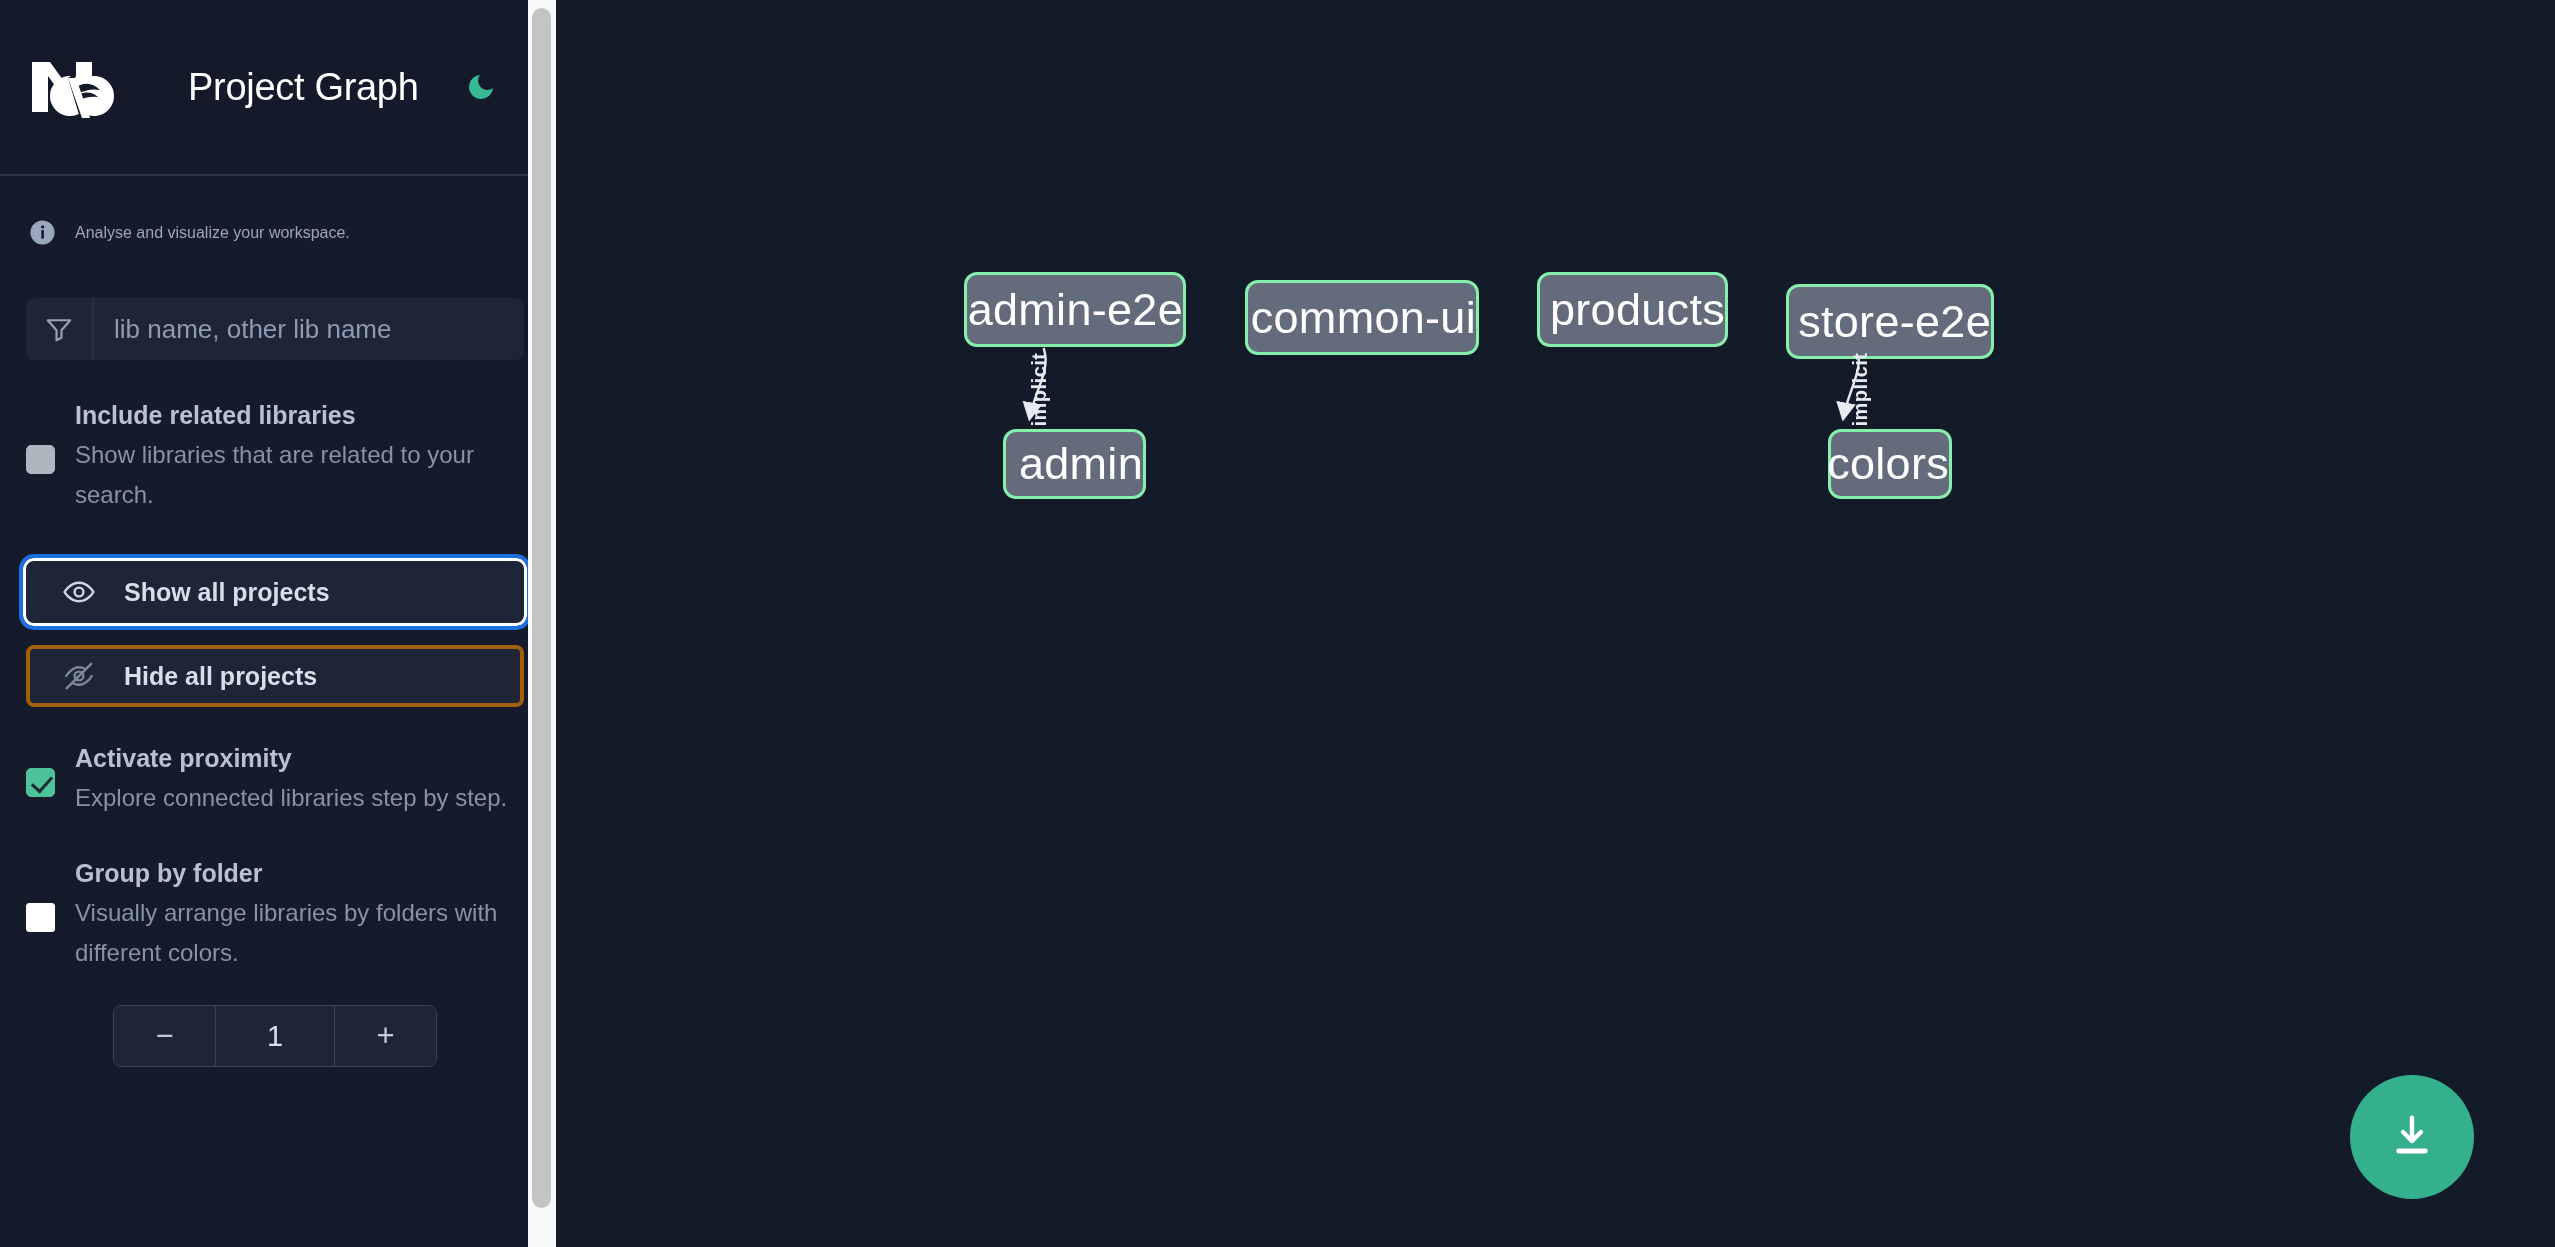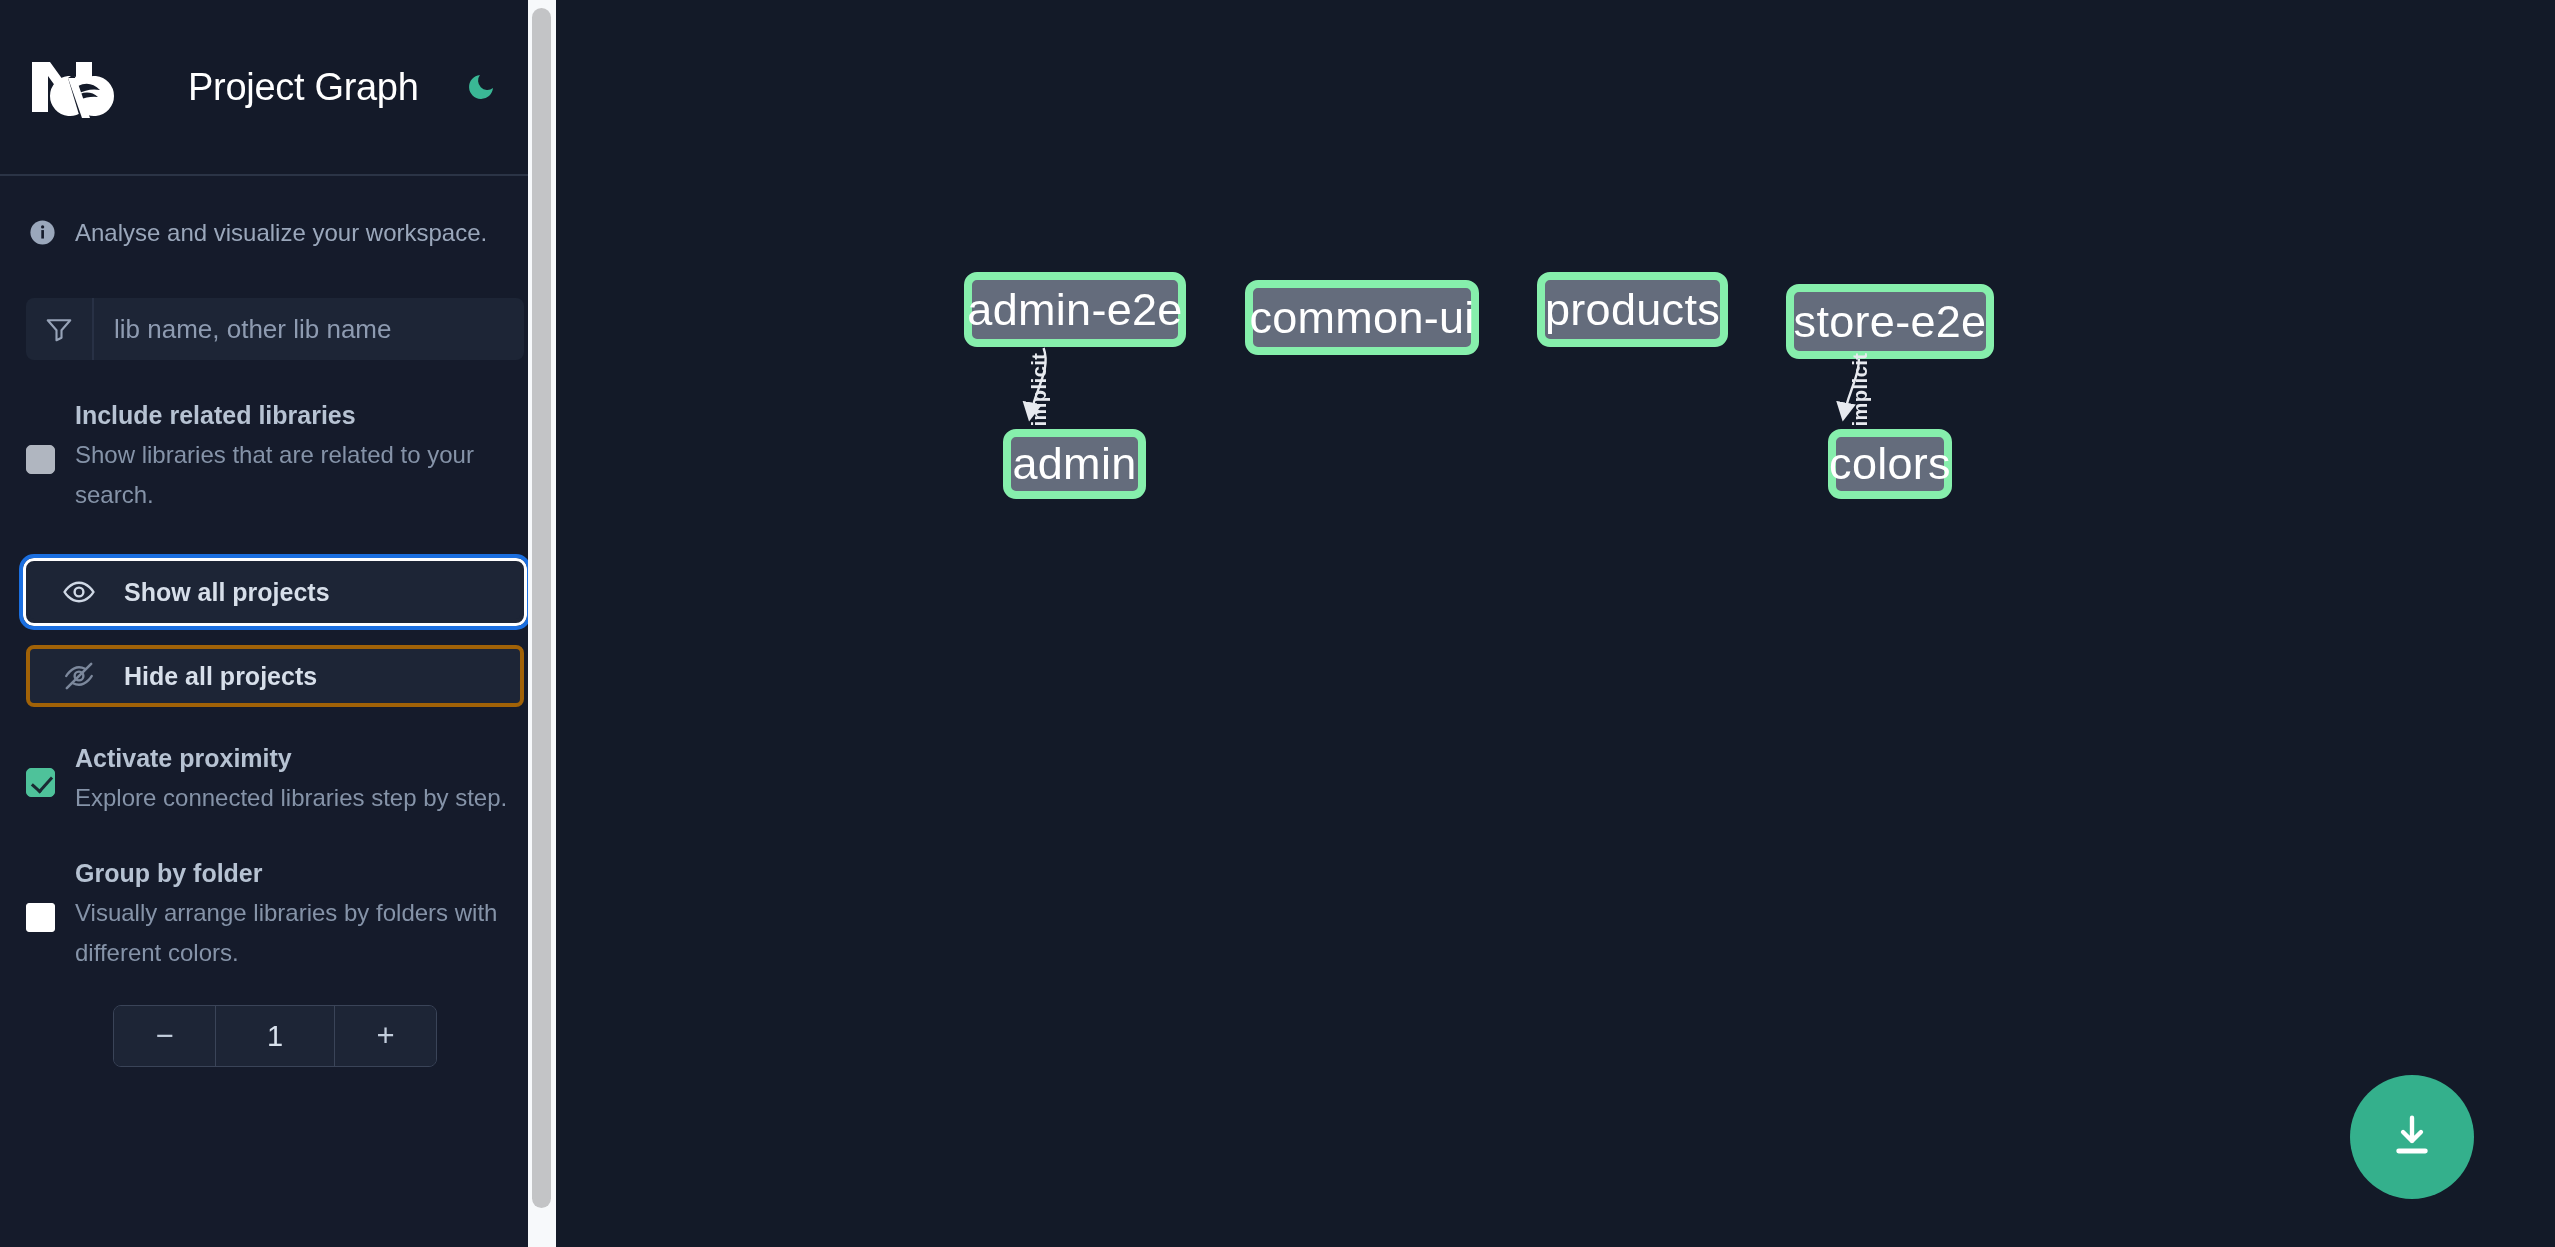--- a/index.html
+++ b/index.html
@@ -37,21 +37,21 @@
     cursor: pointer;
   }
 
   .sb-body { padding: 0 26px; }
 
   .info-row {
     display: flex; align-items: center; gap: 18px;
     padding: 42px 0 0 2px;
   }
   .info-icon { width: 29px; height: 29px; flex: 0 0 29px; }
-  .info-text { font-size: 24px; color: #9aa7bb; white-space: nowrap; }
+  .info-text { font-size: 16px; color: #9aa7bb; white-space: nowrap; }
 
   
   .filter-wrap {
     margin-top: 51px;
     height: 62px;
     background: #1d2536;
     border-radius: 8px;
     display: flex; align-items: center;
     overflow: hidden;
     width: 498px;
@@ -153,23 +153,23 @@
   }
 
   
   .graph {
     position: relative; flex: 1; height: 1247px;
     background: #131a28; overflow: hidden;
   }
   .node {
     position: absolute;
     background: #646c7c;
-    border: 8px solid #86efac;
+    border: 3px solid #86efac;
     border-radius: 13px;
-    display: flex; align-items: center; justify-content: center;
+    display: flex; align-items: center; justify-content: flex-end;
     color: #ffffff;
     font-family: "Liberation Sans", sans-serif;
     font-size: 45px;
     letter-spacing: 0.3px;
     cursor: pointer;
     white-space: nowrap;
   }
   .edge-label {
     position: absolute;
     color: #e7eaef;

